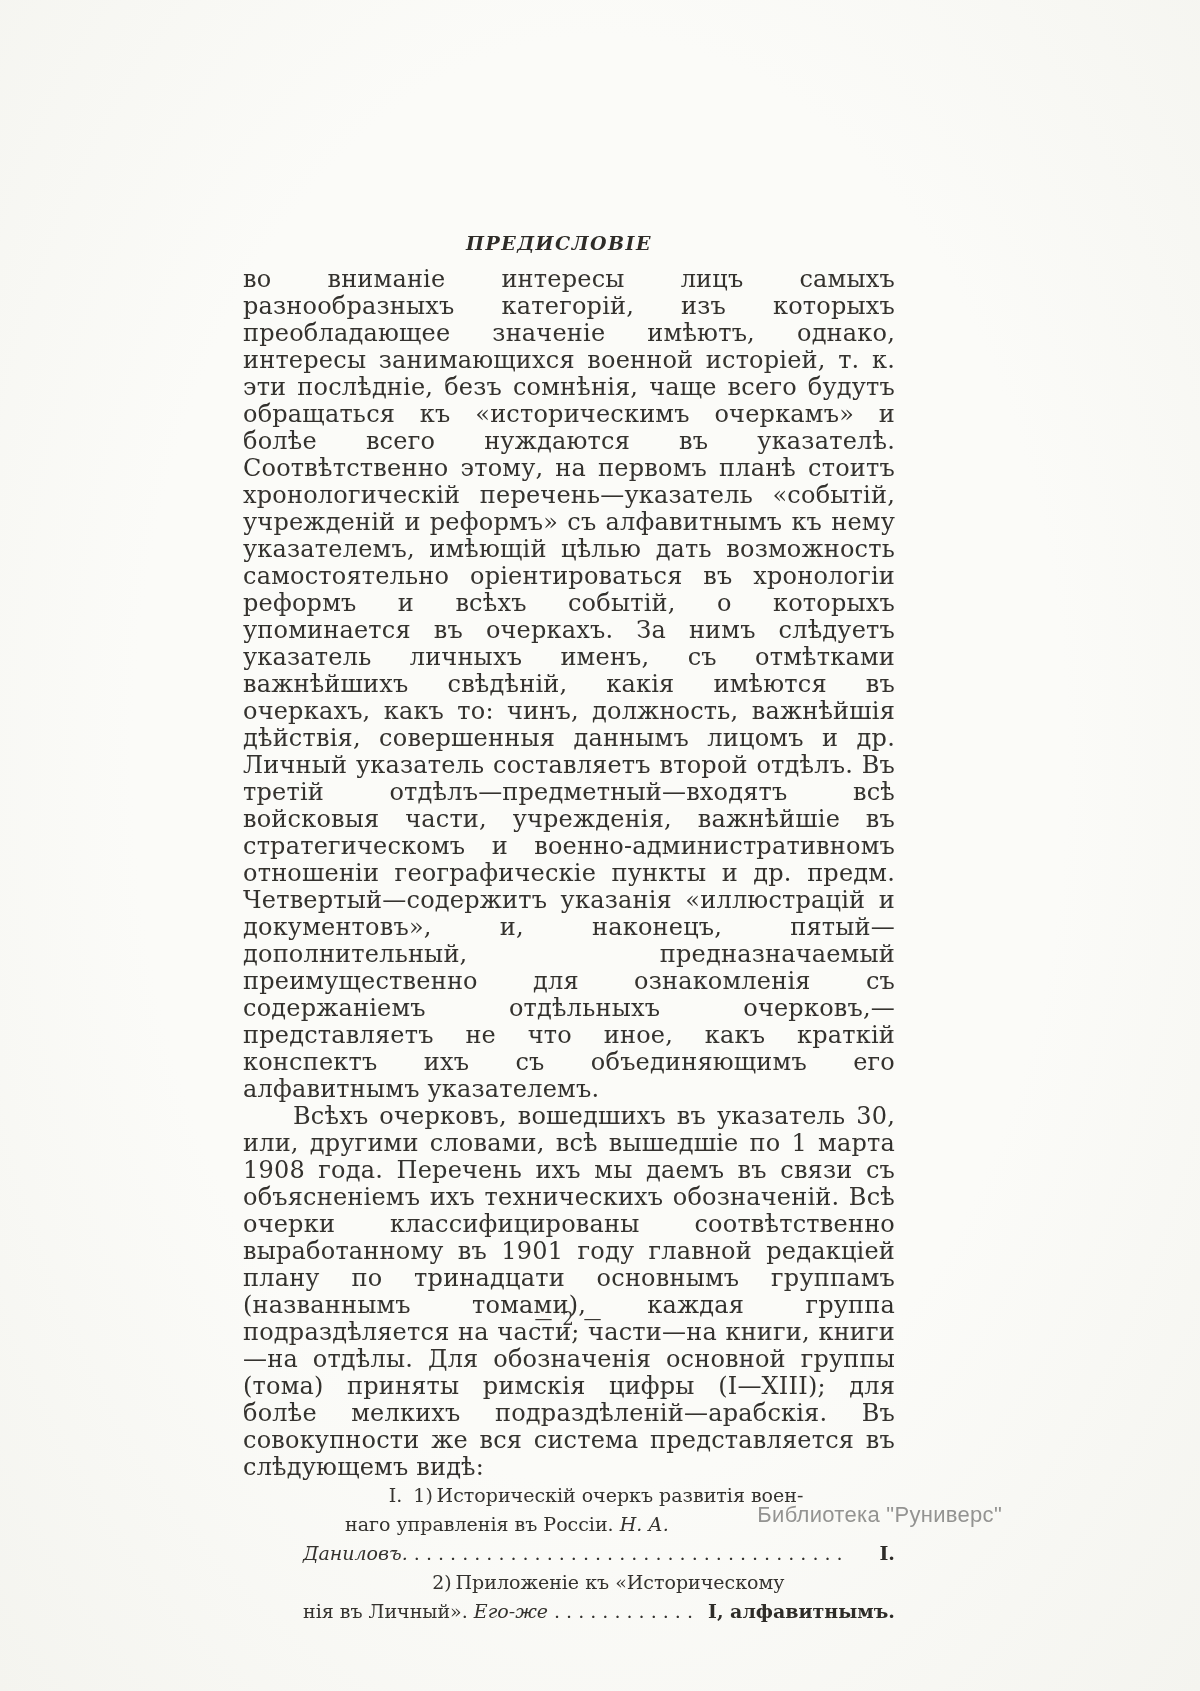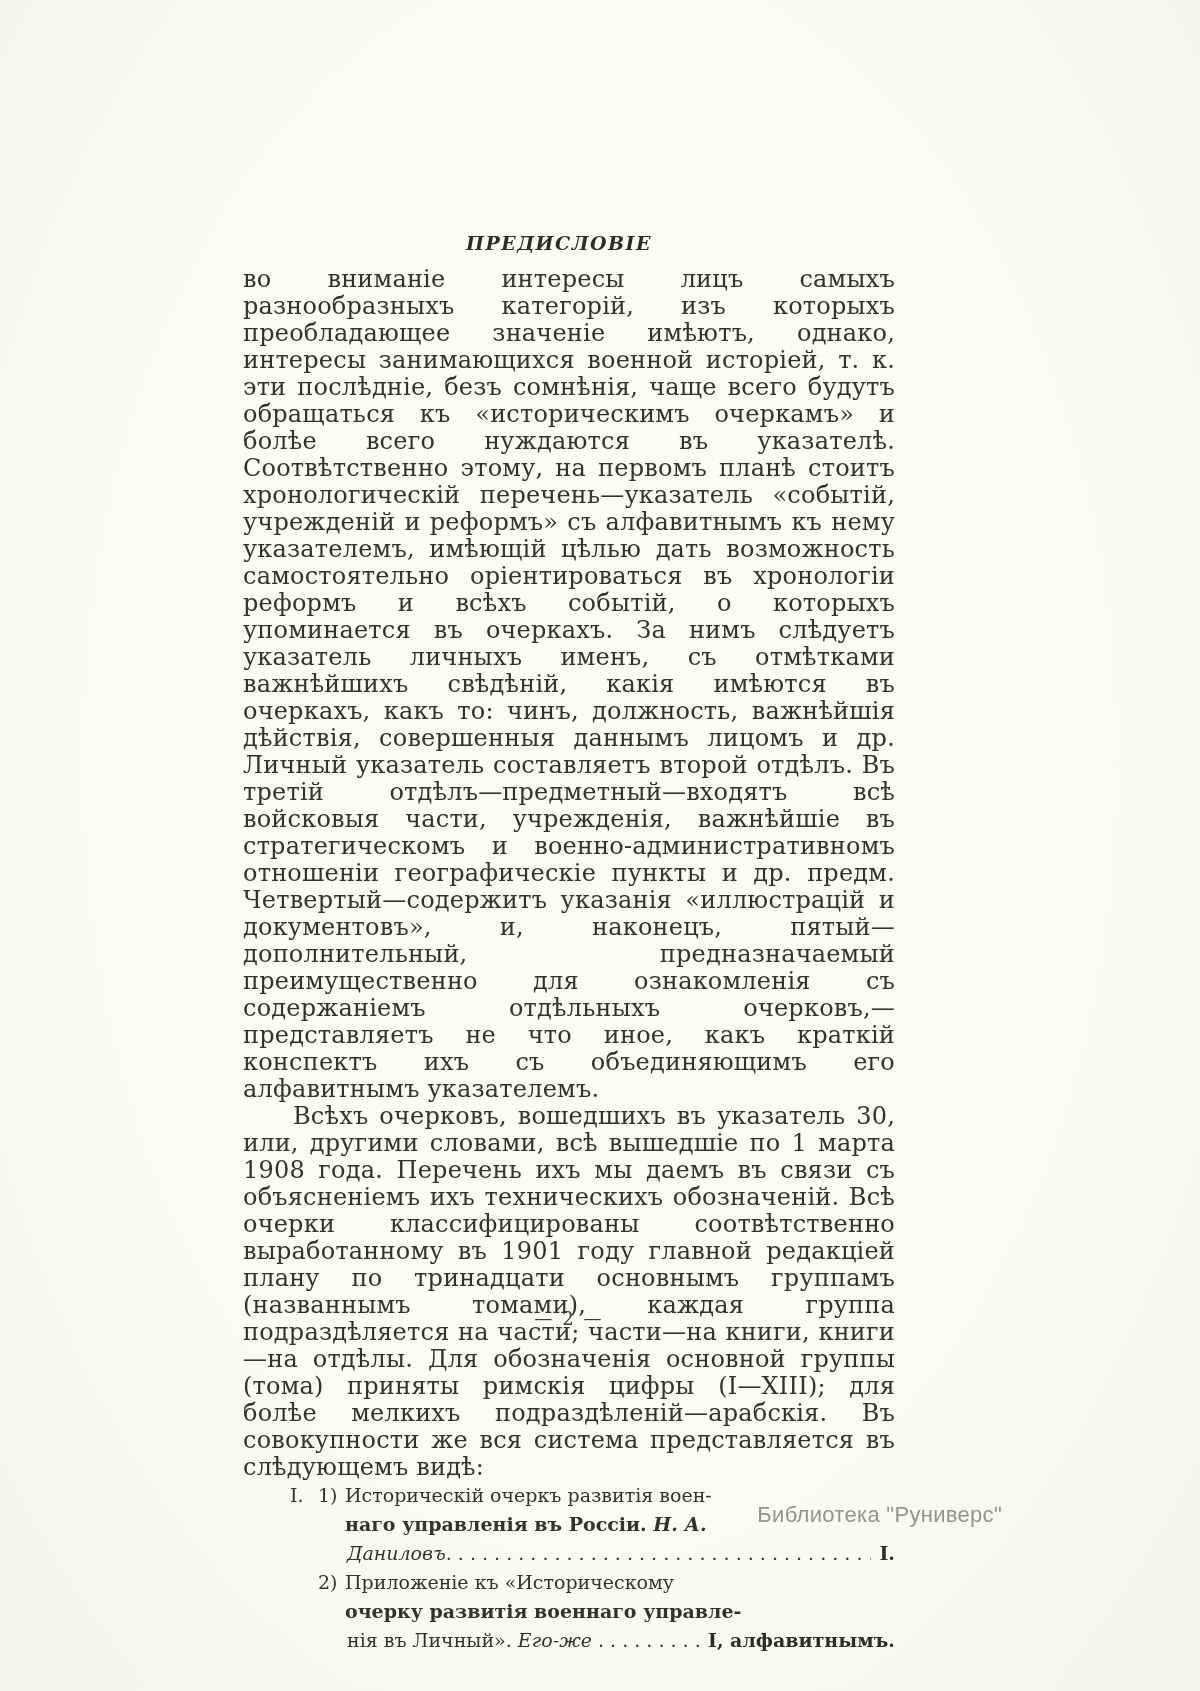--- a/index.html
+++ b/index.html
@@ -43,39 +43,39 @@
   p.indent {
     text-indent: 50px;
   }
   .toc {
     font-size: 19px;
     line-height: 29px;
   }
   .toc-line-first {
     margin-left: 47px;
     white-space: nowrap;
+    text-align: center;
   }
   .toc-line-first.second-item {
     margin-left: 75px;
   }
   .toc-roman {
     display: inline-block;
     width: 28px;
   }
   .toc-num {
     display: inline-block;
     width: 27px;
   }
   .toc-cont {
     margin-left: 102px;
     white-space: nowrap;
-    font-weight: bold;
   }
   .toc-flex {
-    margin-left: 104px;
+    margin-left: 60px;
     display: flex;
     align-items: baseline;
   }
   .toc-flex .lead-text {
     white-space: nowrap;
   }
   .dots {
     flex: 1;
     overflow: hidden;
     white-space: nowrap;
@@ -132,23 +132,20 @@
     </div>
     <div class="toc-flex">
       <span class="italic lead-text">Даниловъ.</span>
       <span class="dots">. . . . . . . . . . . . . . . . . . . . . . . . . . . . . . . . . . . .</span>
       <span class="volume">I.</span>
     </div>
 
     <div class="toc-line-first second-item">
       <span class="toc-num">2)</span><span>Приложеніе къ «Историческому</span>
     </div>
-    <div class="toc-cont">
-      <span>очерку развитія военнаго управле-</span>
-    </div>
     <div class="toc-flex">
       <span class="lead-text">нія въ Личный».</span>&nbsp;<span class="italic lead-text">Его-же</span>
       <span class="dots">. . . . . . . . . . . . . . . . . . . . . . . . . . . . . . . . . . . .</span>
       <span class="volume">I, алфавитнымъ.</span>
     </div>
 
   </div>
 </div>
 
 <div class="page-number">— 2 —</div>

